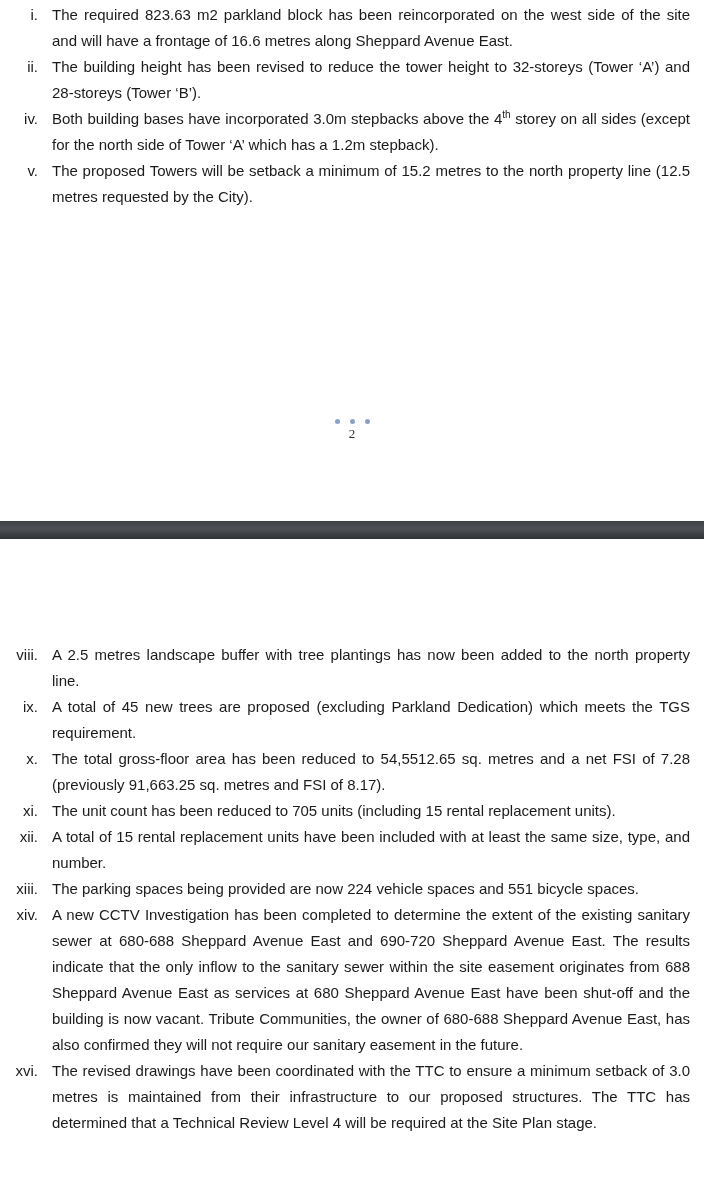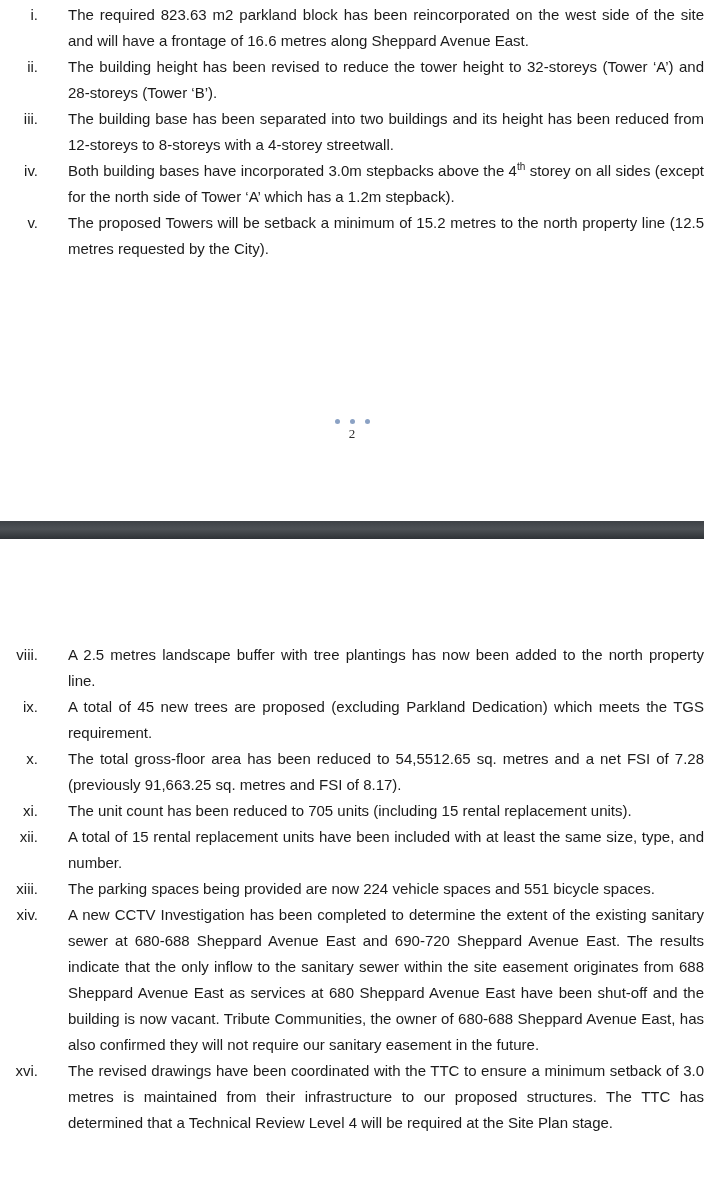--- a/index.html
+++ b/index.html
@@ -18,21 +18,21 @@
 
   .list { padding-top: 2px; }
   .page-b .list { padding-top: 103px; }
 
   .list-item { display: flex; }
   .num {
     flex: 0 0 38px; width: 38px; text-align: right;
     font-size: 15px; line-height: 26px; color: #1b1b1b;
   }
   .txt {
-    width: 638px; margin-left: 30px; text-align: justify;
+    width: 638px; margin-left: 14px; text-align: justify;
     font-size: 15px; line-height: 26px; color: #1b1b1b;
   }
   .txt sup { font-size: 10px; line-height: 0; vertical-align: super; }
 
   .footer { position: absolute; left: 0; top: 418px; width: 100%; text-align: center; }
   .dots { display: flex; justify-content: center; gap: 10px; height: 7px; align-items: center; }
   .dot { width: 5px; height: 5px; border-radius: 50%; background: #8ba2c4; }
   .pagenum {
     margin-top: 1px; font-family: "Liberation Serif", serif;
     font-size: 13px; line-height: 15px; color: #2b2b2b;
@@ -45,24 +45,20 @@
 
   <div class="page page-a">
     <div class="list">
         <div class="list-item">
           <div class="num">i.</div>
           <div class="txt"><span>The required 823.63 m2 parkland block has been reincorporated on the west side of the site and will have a frontage of 16.6 metres along Sheppard Avenue East.</span></div>
         </div>
         <div class="list-item">
           <div class="num">ii.</div>
           <div class="txt"><span>The building height has been revised to reduce the tower height to 32-storeys (Tower ‘A’) and 28-storeys (Tower ‘B’).</span></div>
-        </div>
-        <div class="list-item">
-          <div class="num">iii.</div>
-          <div class="txt"><span>The building base has been separated into two buildings and its height has been reduced from 12-storeys to 8-storeys with a 4-storey streetwall.</span></div>
         </div>
         <div class="list-item">
           <div class="num">iv.</div>
           <div class="txt"><span>Both building bases have incorporated 3.0m stepbacks above the 4</span><sup>th</sup><span> storey on all sides (except for the north side of Tower ‘A’ which has a 1.2m stepback).</span></div>
         </div>
         <div class="list-item">
           <div class="num">v.</div>
           <div class="txt"><span>The proposed Towers will be setback a minimum of 15.2 metres to the north property line (12.5 metres requested by the City).</span></div>
         </div>
       </div>

